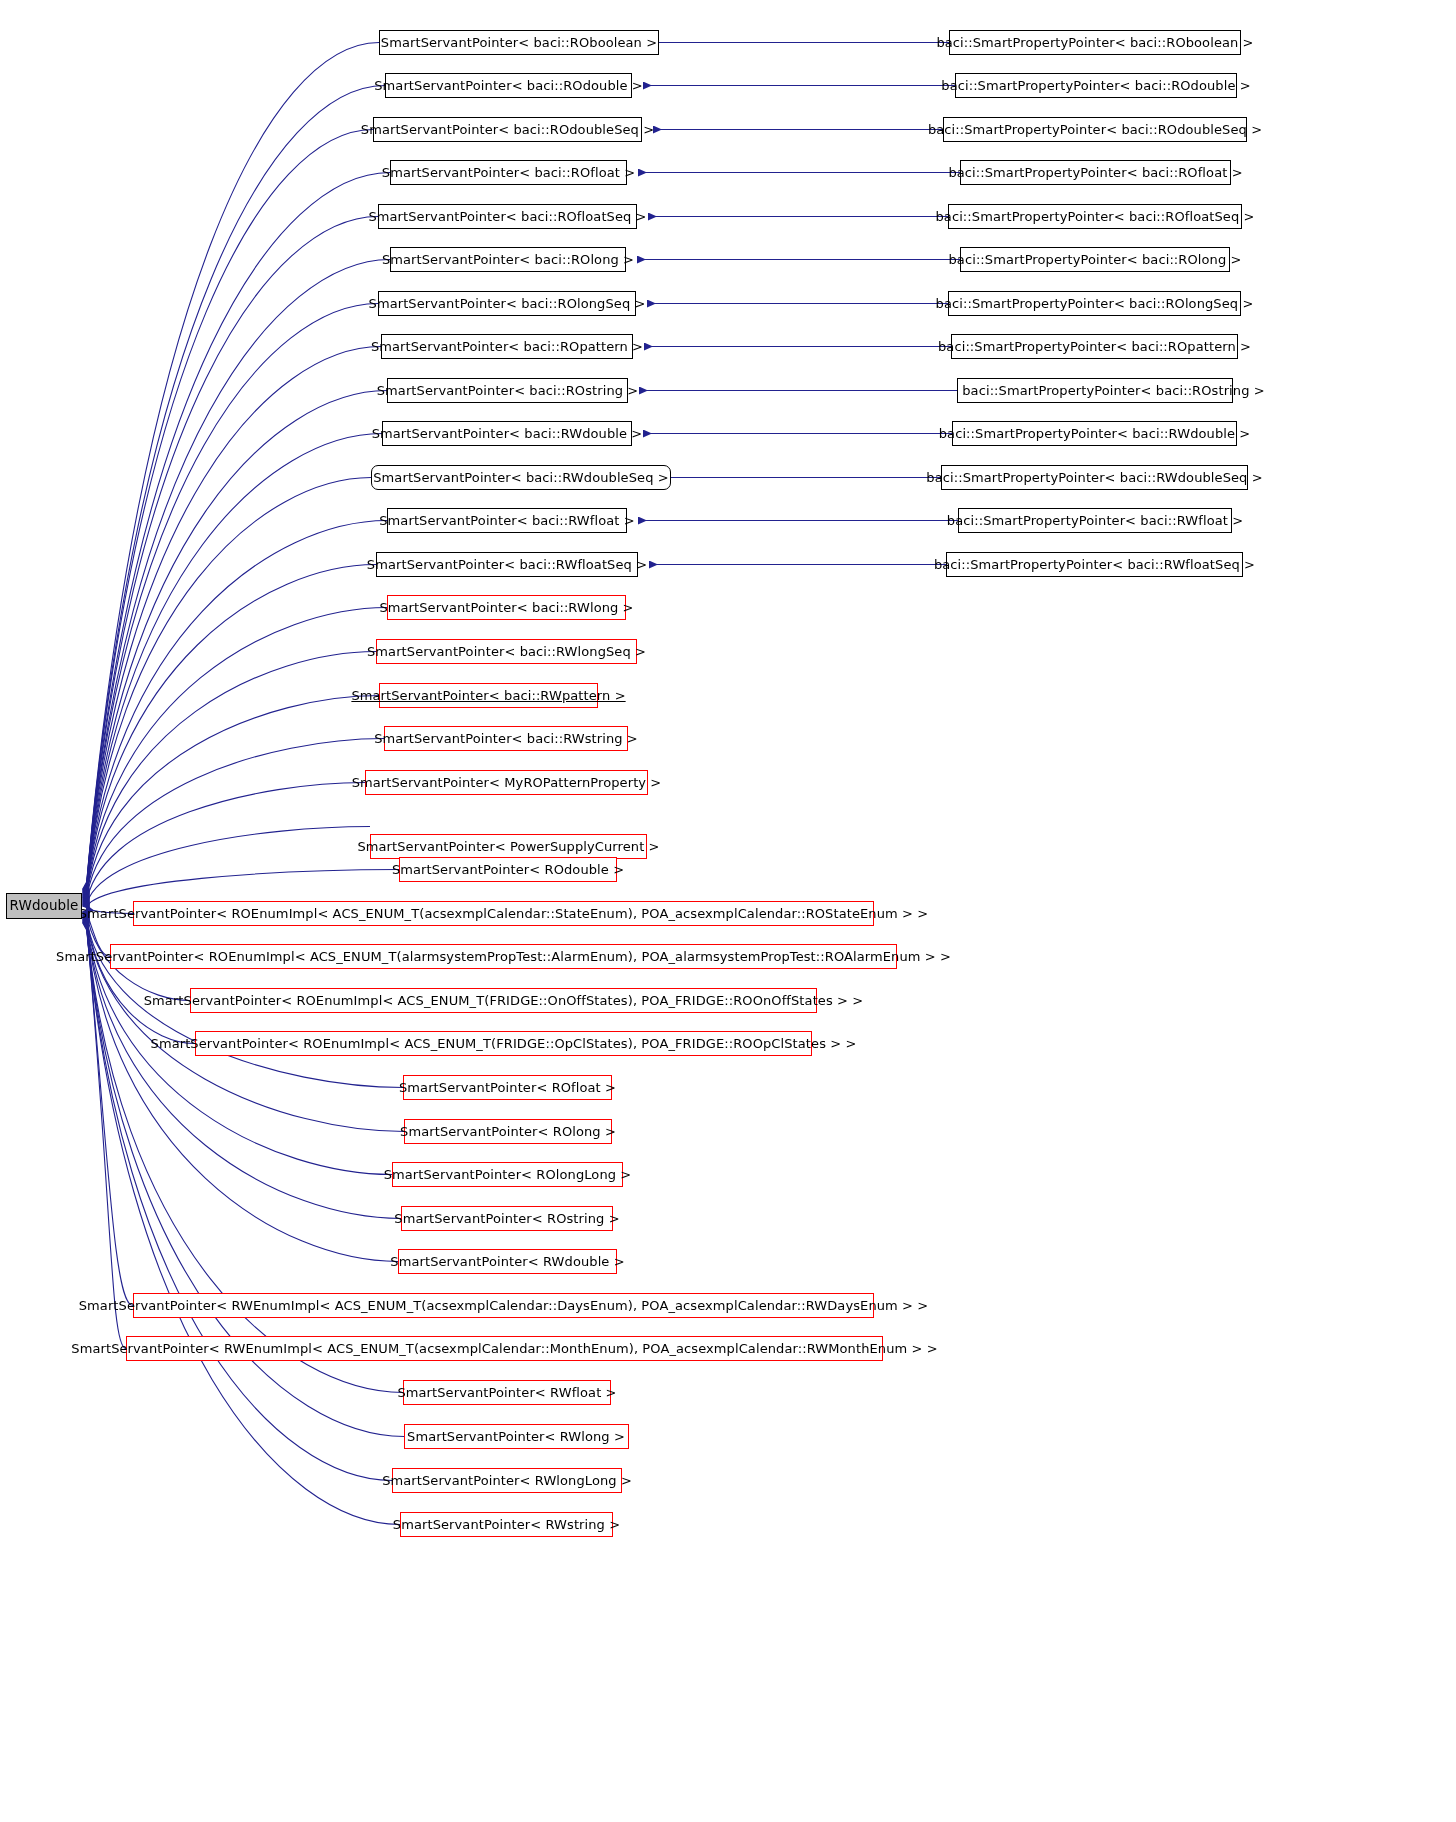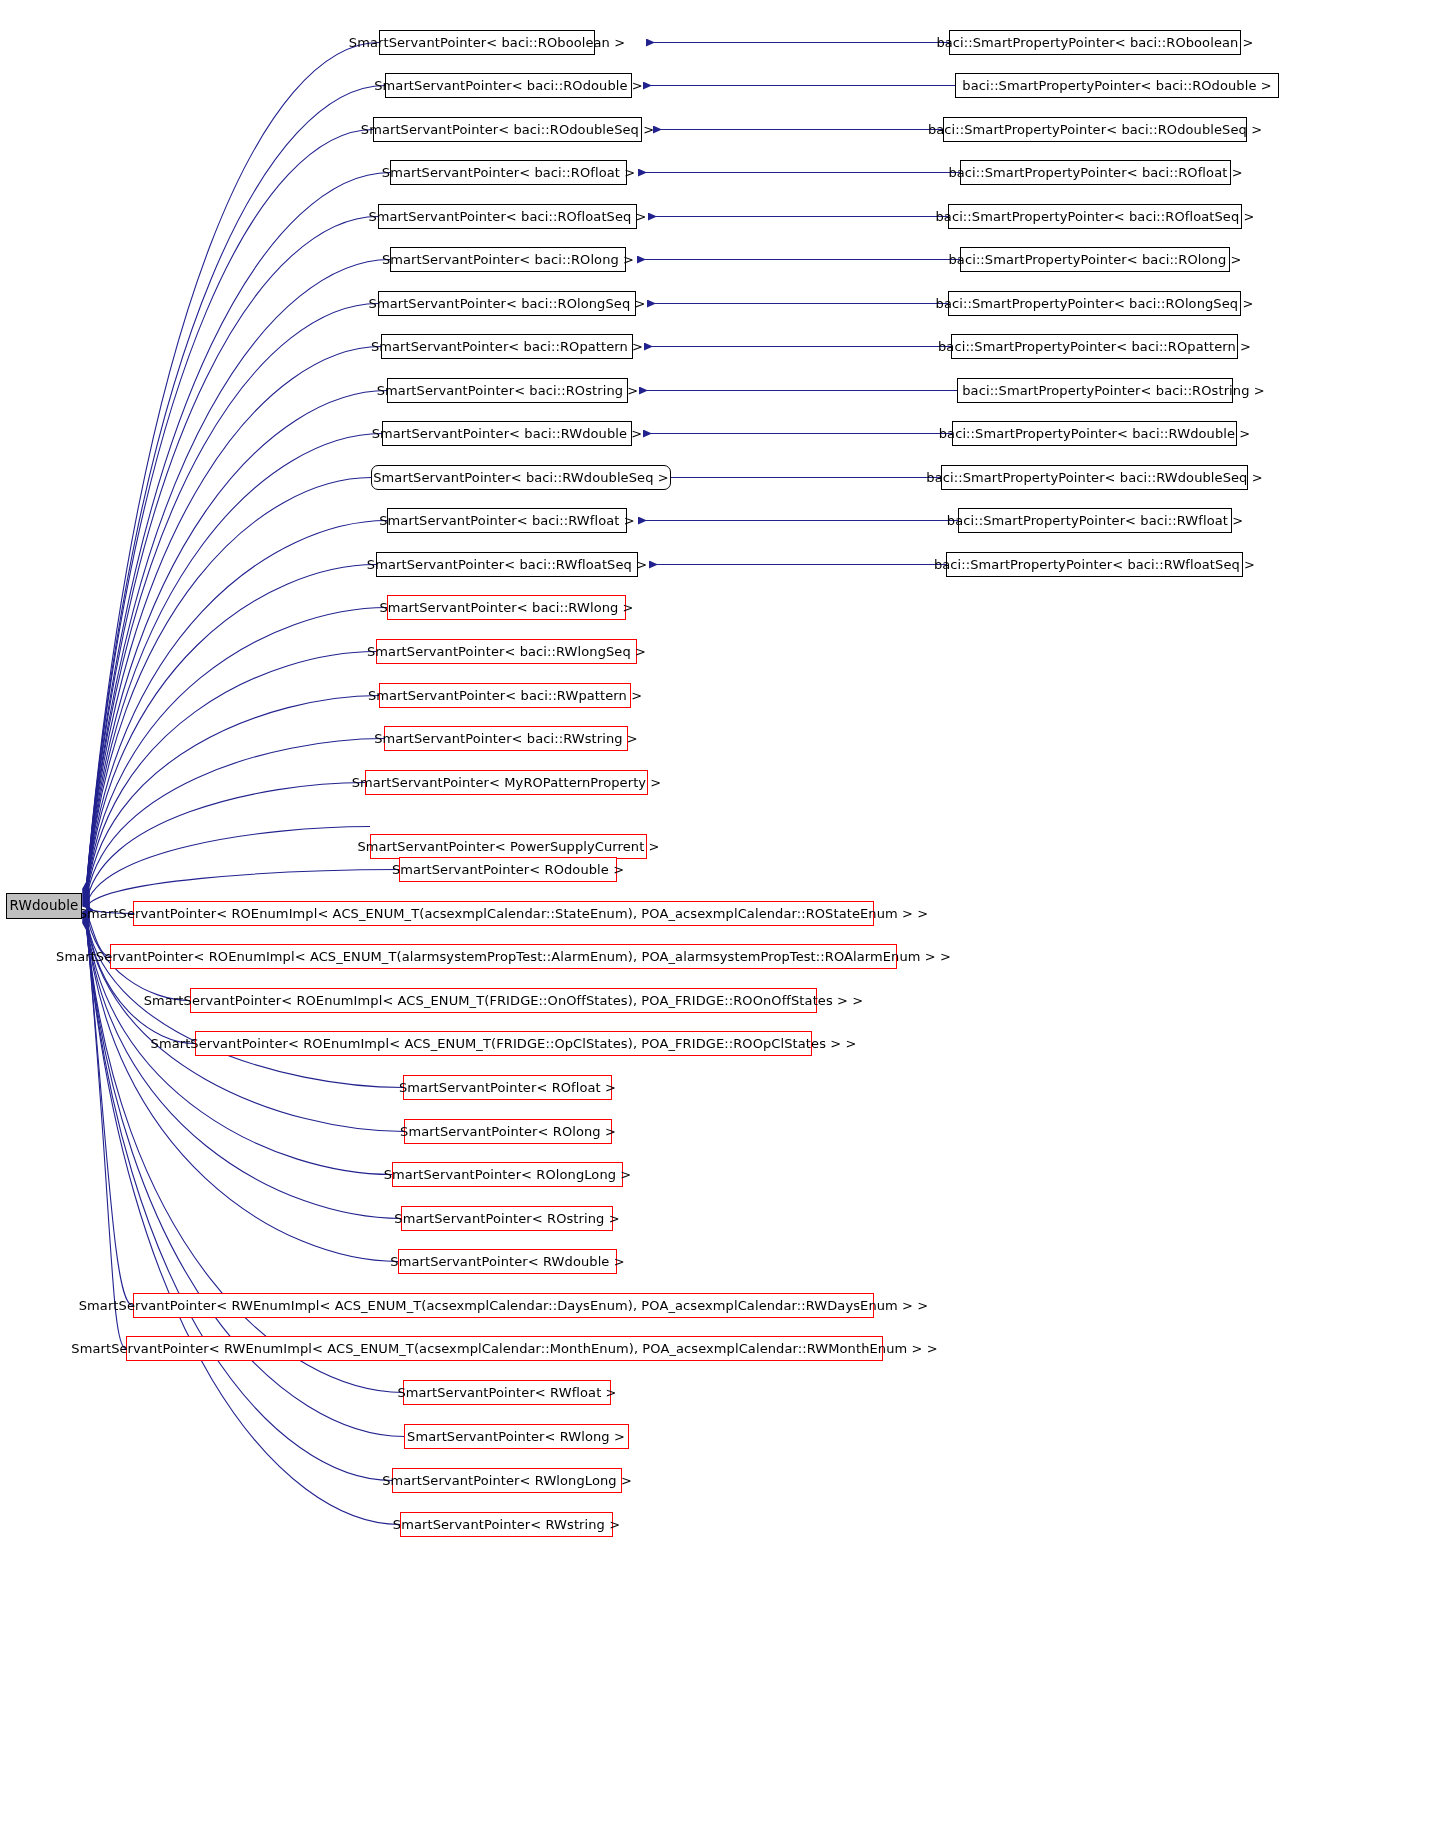--- a/index.html
+++ b/index.html
@@ -96,57 +96,57 @@
         <path d="M 951 346.5 L 644 346.5" marker-end="url(#arrowL)"></path>
         <path d="M 957 390.5 L 639 390.5" marker-end="url(#arrowL)"></path>
         <path d="M 952 433.5 L 643 433.5" marker-end="url(#arrowL)"></path>
         <path d="M 941 477.5 L 654 477.5" marker-end="url(#arrowL)"></path>
         <path d="M 958 520.5 L 638 520.5" marker-end="url(#arrowL)"></path>
         <path d="M 946 564.5 L 649 564.5" marker-end="url(#arrowL)"></path>
       </g>
   </svg>
 
   <div id="node-layer">
-      <div class="node black" style="left: 379px; top: 30px; width: 216px;">SmartServantPointer&lt; baci::ROboolean &gt;</div>
+      <div class="node black" style="left: 379px; top: 30px; width: 280px;">SmartServantPointer&lt; baci::ROboolean &gt;</div>
       <div class="node black" style="left: 385px; top: 73px; width: 247px;">SmartServantPointer&lt; baci::ROdouble &gt;</div>
       <div class="node black" style="left: 373px; top: 117px; width: 269px;">SmartServantPointer&lt; baci::ROdoubleSeq &gt;</div>
       <div class="node black" style="left: 390px; top: 160px; width: 237px;">SmartServantPointer&lt; baci::ROfloat &gt;</div>
       <div class="node black" style="left: 378px; top: 204px; width: 259px;">SmartServantPointer&lt; baci::ROfloatSeq &gt;</div>
       <div class="node black" style="left: 390px; top: 247px; width: 236px;">SmartServantPointer&lt; baci::ROlong &gt;</div>
       <div class="node black" style="left: 378px; top: 291px; width: 258px;">SmartServantPointer&lt; baci::ROlongSeq &gt;</div>
       <div class="node black" style="left: 381px; top: 334px; width: 252px;">SmartServantPointer&lt; baci::ROpattern &gt;</div>
       <div class="node black" style="left: 387px; top: 378px; width: 241px;">SmartServantPointer&lt; baci::ROstring &gt;</div>
       <div class="node black" style="left: 382px; top: 421px; width: 250px;">SmartServantPointer&lt; baci::RWdouble &gt;</div>
       <div class="node black" style="left: 371px; top: 465px; width: 300px; border-radius: 7px;">SmartServantPointer&lt; baci::RWdoubleSeq &gt;</div>
       <div class="node black" style="left: 387px; top: 508px; width: 240px;">SmartServantPointer&lt; baci::RWfloat &gt;</div>
       <div class="node black" style="left: 376px; top: 552px; width: 262px;">SmartServantPointer&lt; baci::RWfloatSeq &gt;</div>
       <div class="node red" style="left: 387px; top: 595px; width: 239px;">SmartServantPointer&lt; baci::RWlong &gt;</div>
       <div class="node red" style="left: 376px; top: 639px; width: 261px;">SmartServantPointer&lt; baci::RWlongSeq &gt;</div>
-      <div class="node red" style="left: 379px; top: 683px; width: 252px;">SmartServantPointer&lt; baci::RWpattern &gt;</div>
+      <div class="node red" style="left: 379px; top: 683px; width: 219px; text-decoration: underline;">SmartServantPointer&lt; baci::RWpattern &gt;</div>
       <div class="node red" style="left: 384px; top: 726px; width: 244px;">SmartServantPointer&lt; baci::RWstring &gt;</div>
       <div class="node red" style="left: 365px; top: 770px; width: 283px;">SmartServantPointer&lt; MyROPatternProperty &gt;</div>
       <div class="node red" style="left: 370px; top: 814px; width: 277px; margin-top: 20px;">SmartServantPointer&lt; PowerSupplyCurrent &gt;</div>
       <div class="node red" style="left: 399px; top: 857px; width: 218px;">SmartServantPointer&lt; ROdouble &gt;</div>
       <div class="node red" style="left: 133px; top: 901px; width: 741px;">SmartServantPointer&lt; ROEnumImpl&lt; ACS_ENUM_T(acsexmplCalendar::StateEnum), POA_acsexmplCalendar::ROStateEnum &gt; &gt;</div>
       <div class="node red" style="left: 110px; top: 944px; width: 787px;">SmartServantPointer&lt; ROEnumImpl&lt; ACS_ENUM_T(alarmsystemPropTest::AlarmEnum), POA_alarmsystemPropTest::ROAlarmEnum &gt; &gt;</div>
       <div class="node red" style="left: 190px; top: 988px; width: 627px;">SmartServantPointer&lt; ROEnumImpl&lt; ACS_ENUM_T(FRIDGE::OnOffStates), POA_FRIDGE::ROOnOffStates &gt; &gt;</div>
       <div class="node red" style="left: 195px; top: 1031px; width: 617px;">SmartServantPointer&lt; ROEnumImpl&lt; ACS_ENUM_T(FRIDGE::OpClStates), POA_FRIDGE::ROOpClStates &gt; &gt;</div>
       <div class="node red" style="left: 403px; top: 1075px; width: 209px;">SmartServantPointer&lt; ROfloat &gt;</div>
       <div class="node red" style="left: 404px; top: 1119px; width: 208px;">SmartServantPointer&lt; ROlong &gt;</div>
       <div class="node red" style="left: 392px; top: 1162px; width: 231px;">SmartServantPointer&lt; ROlongLong &gt;</div>
       <div class="node red" style="left: 401px; top: 1206px; width: 212px;">SmartServantPointer&lt; ROstring &gt;</div>
       <div class="node red" style="left: 398px; top: 1249px; width: 219px;">SmartServantPointer&lt; RWdouble &gt;</div>
       <div class="node red" style="left: 133px; top: 1293px; width: 741px;">SmartServantPointer&lt; RWEnumImpl&lt; ACS_ENUM_T(acsexmplCalendar::DaysEnum), POA_acsexmplCalendar::RWDaysEnum &gt; &gt;</div>
       <div class="node red" style="left: 126px; top: 1336px; width: 757px;">SmartServantPointer&lt; RWEnumImpl&lt; ACS_ENUM_T(acsexmplCalendar::MonthEnum), POA_acsexmplCalendar::RWMonthEnum &gt; &gt;</div>
       <div class="node red" style="left: 403px; top: 1380px; width: 208px;">SmartServantPointer&lt; RWfloat &gt;</div>
       <div class="node red" style="left: 404px; top: 1424px; width: 225px; padding-left: 6px;">SmartServantPointer&lt; RWlong &gt;</div>
       <div class="node red" style="left: 392px; top: 1468px; width: 230px;">SmartServantPointer&lt; RWlongLong &gt;</div>
       <div class="node red" style="left: 400px; top: 1512px; width: 213px;">SmartServantPointer&lt; RWstring &gt;</div>
       <div class="node black" style="left: 949px; top: 30px; width: 292px;">baci::SmartPropertyPointer&lt; baci::ROboolean &gt;</div>
-      <div class="node black" style="left: 955px; top: 73px; width: 324px;">baci::SmartPropertyPointer&lt; baci::ROdouble &gt;</div>
+      <div class="node black" style="left: 955px; top: 73px; width: 282px;">baci::SmartPropertyPointer&lt; baci::ROdouble &gt;</div>
       <div class="node black" style="left: 943px; top: 117px; width: 304px;">baci::SmartPropertyPointer&lt; baci::ROdoubleSeq &gt;</div>
       <div class="node black" style="left: 960px; top: 160px; width: 271px;">baci::SmartPropertyPointer&lt; baci::ROfloat &gt;</div>
       <div class="node black" style="left: 948px; top: 204px; width: 294px;">baci::SmartPropertyPointer&lt; baci::ROfloatSeq &gt;</div>
       <div class="node black" style="left: 960px; top: 247px; width: 270px;">baci::SmartPropertyPointer&lt; baci::ROlong &gt;</div>
       <div class="node black" style="left: 948px; top: 291px; width: 293px;">baci::SmartPropertyPointer&lt; baci::ROlongSeq &gt;</div>
       <div class="node black" style="left: 951px; top: 334px; width: 287px;">baci::SmartPropertyPointer&lt; baci::ROpattern &gt;</div>
       <div class="node black" style="left: 957px; top: 378px; width: 276px; padding-left: 44px;">baci::SmartPropertyPointer&lt; baci::ROstring &gt;</div>
       <div class="node black" style="left: 952px; top: 421px; width: 285px;">baci::SmartPropertyPointer&lt; baci::RWdouble &gt;</div>
       <div class="node black" style="left: 941px; top: 465px; width: 307px;">baci::SmartPropertyPointer&lt; baci::RWdoubleSeq &gt;</div>
       <div class="node black" style="left: 958px; top: 508px; width: 274px;">baci::SmartPropertyPointer&lt; baci::RWfloat &gt;</div>

